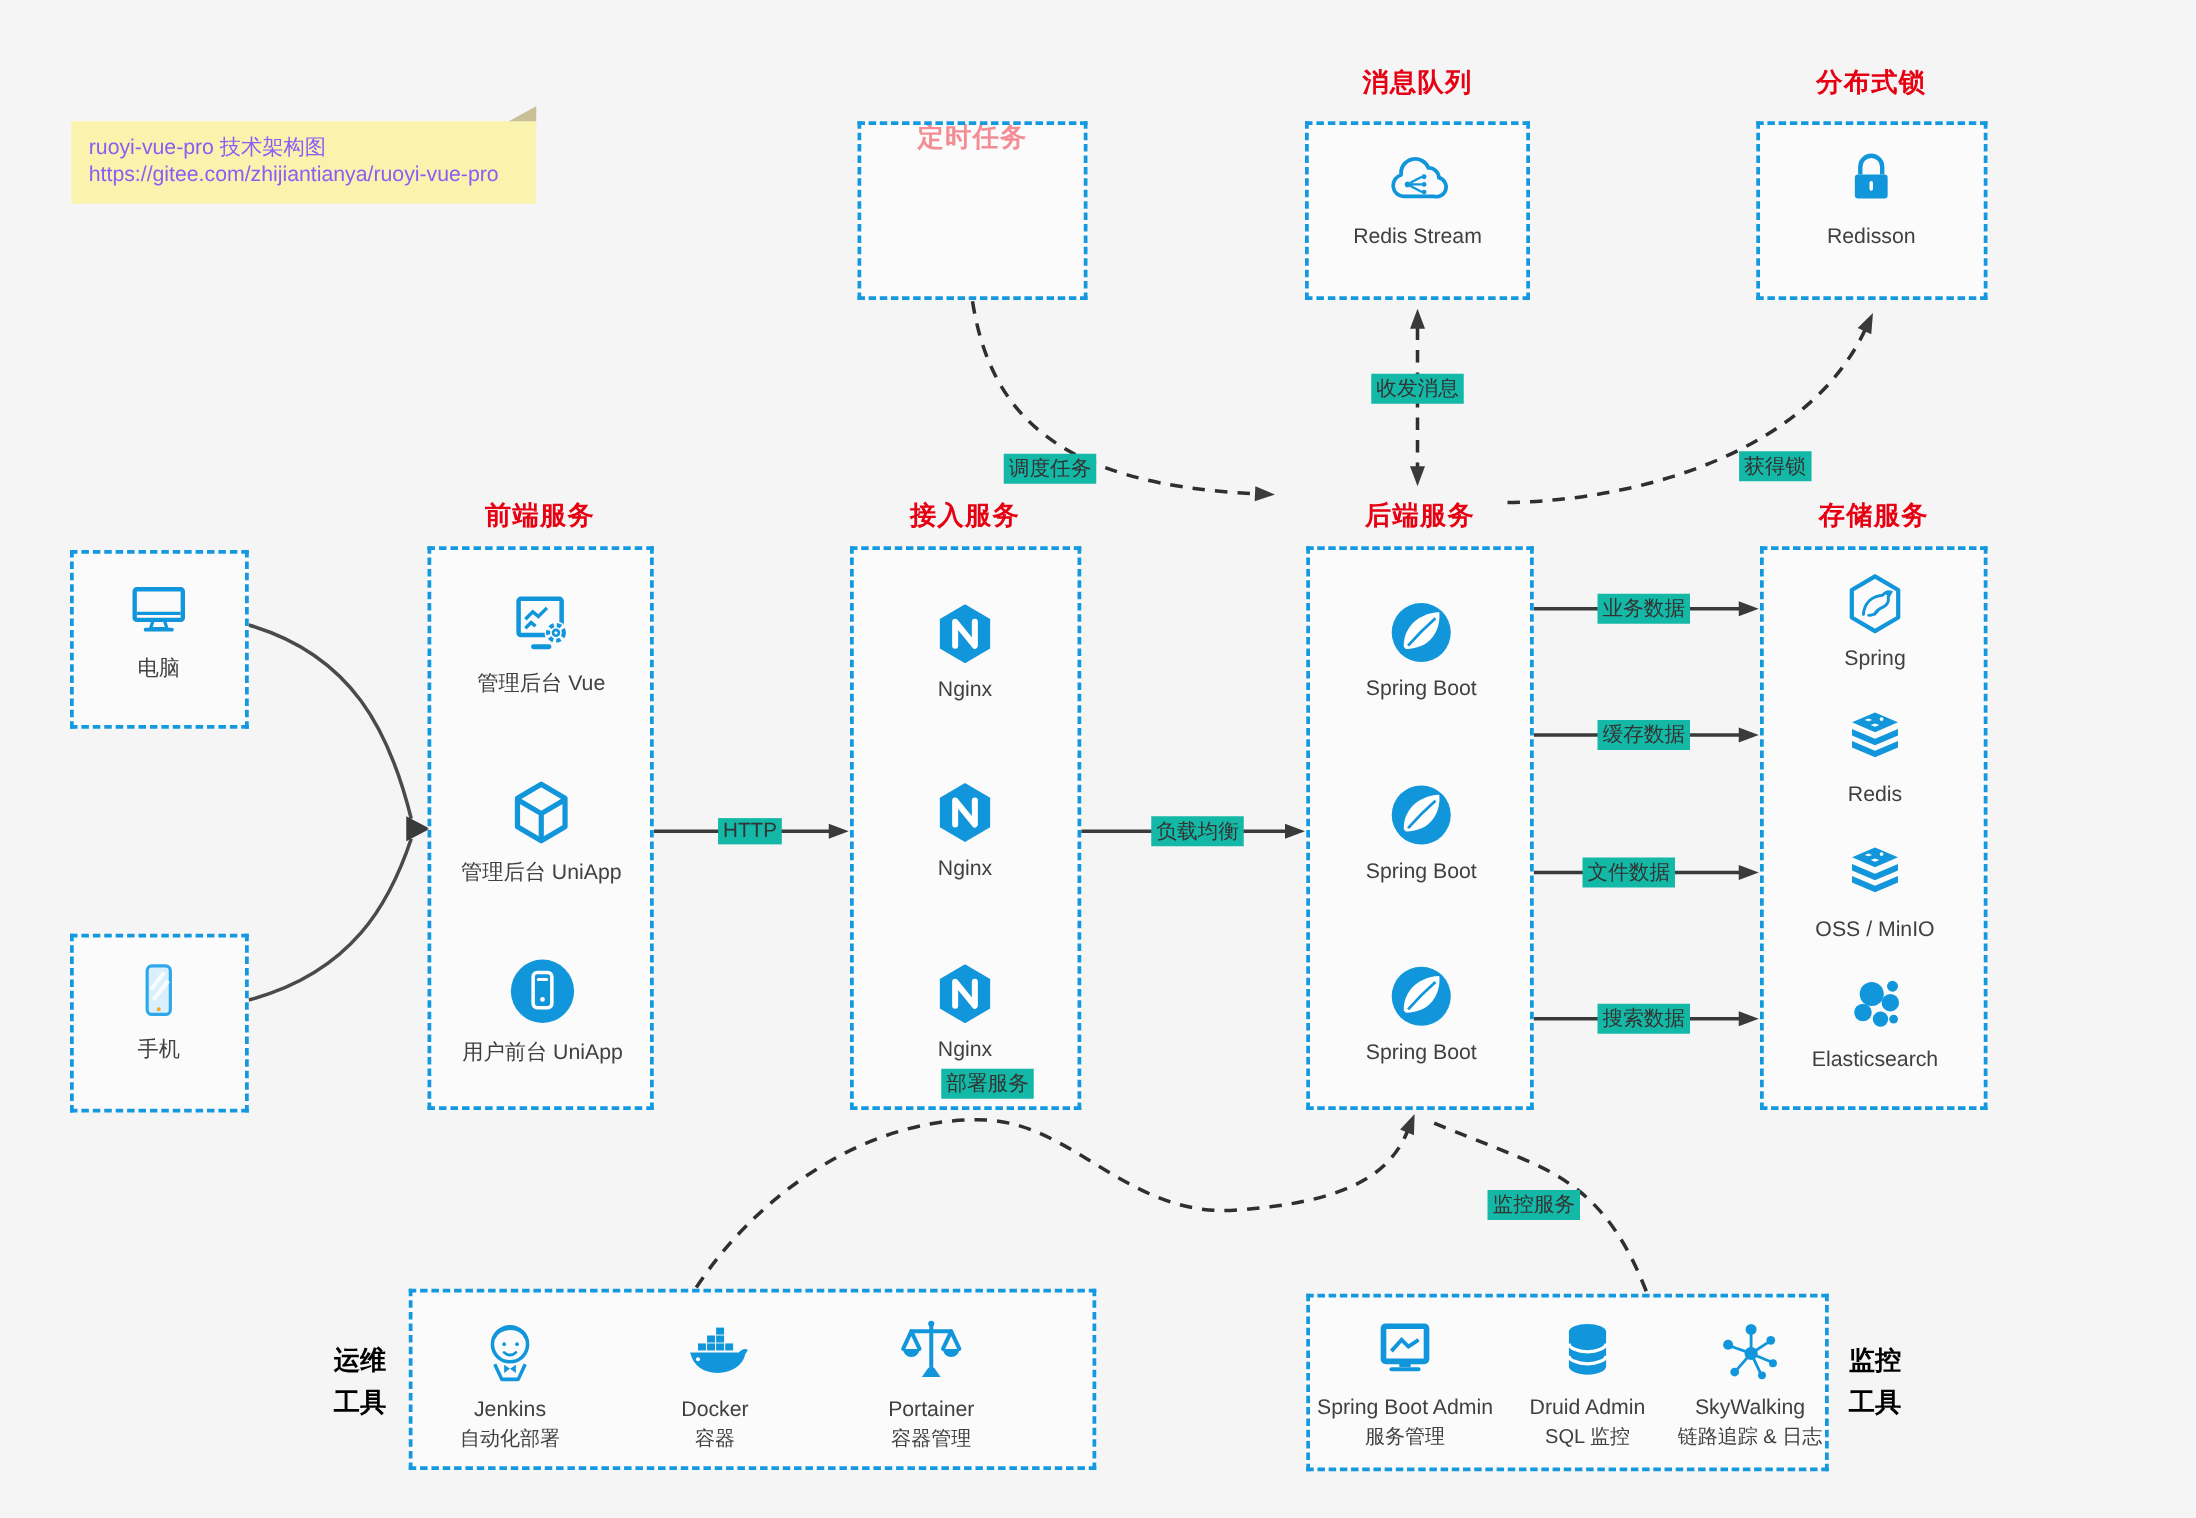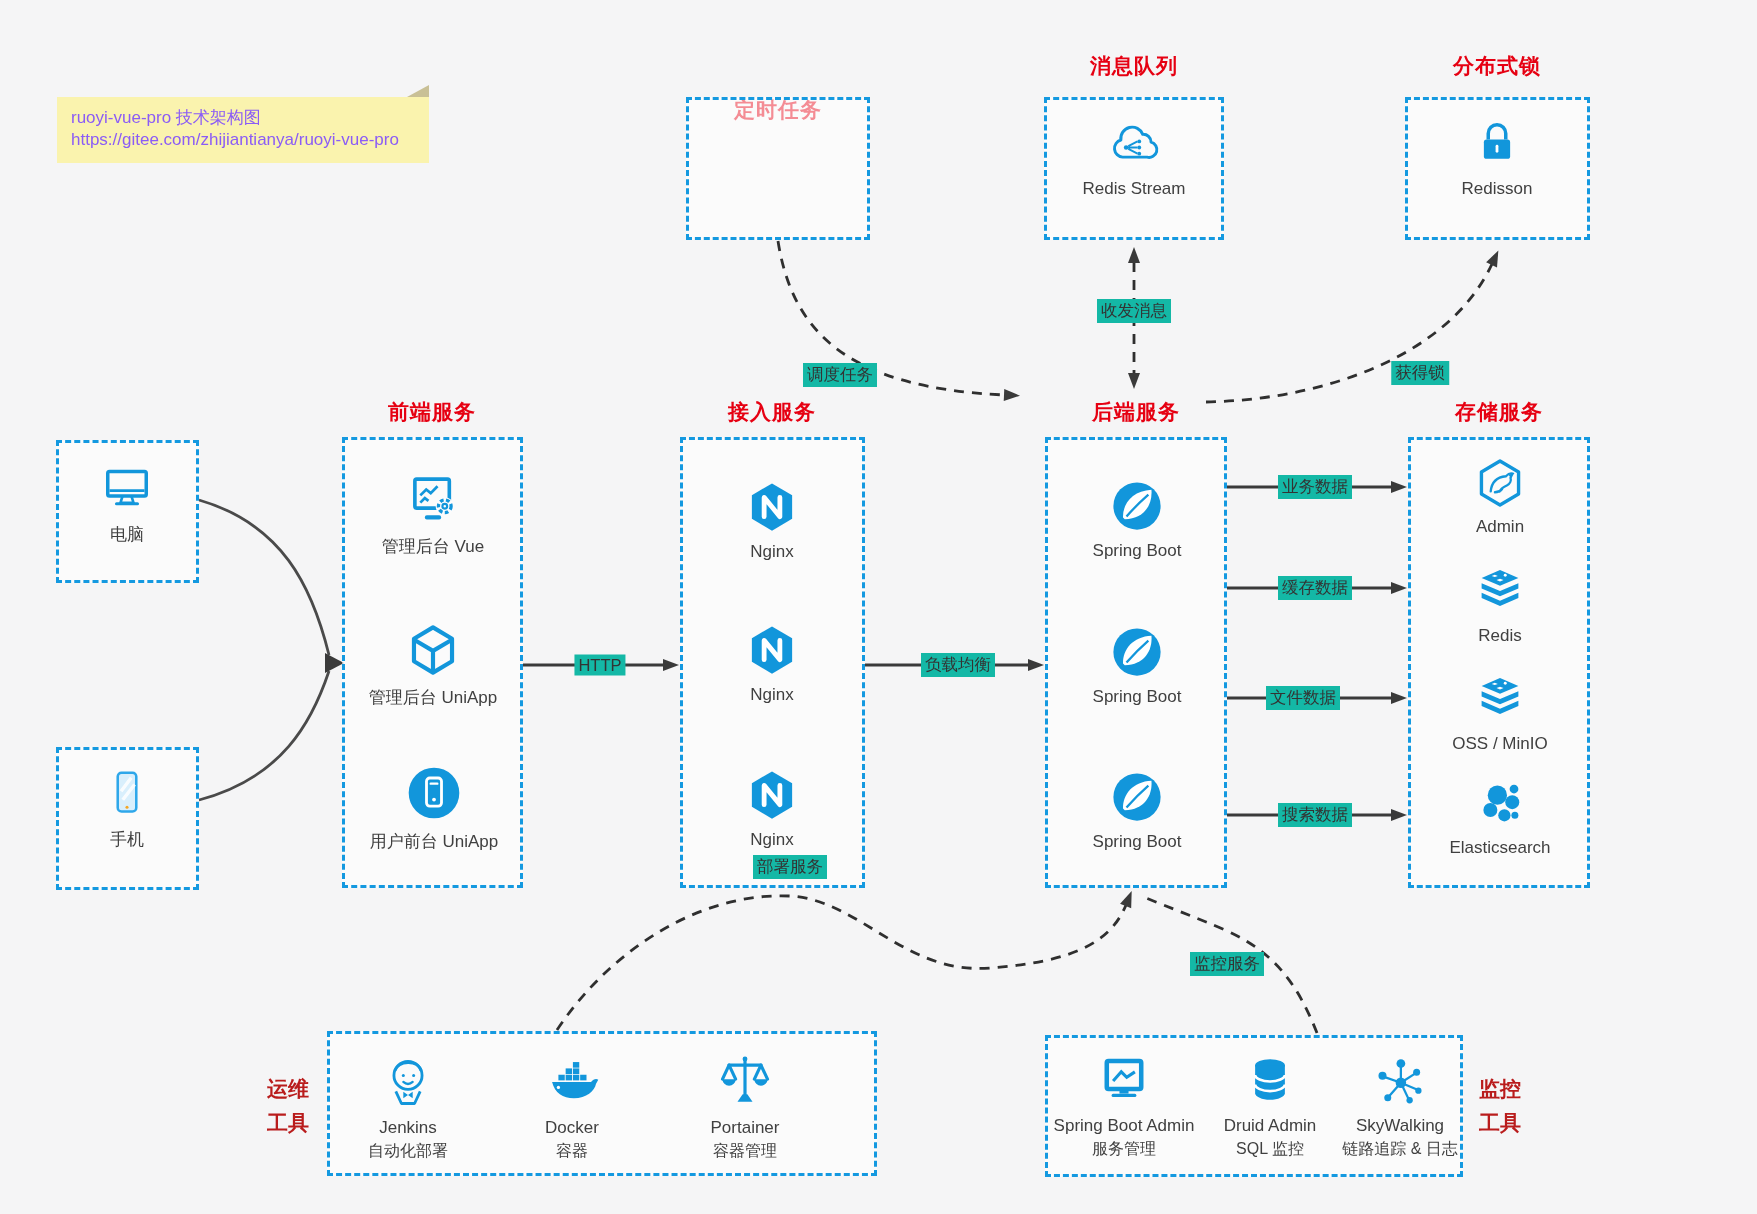--- a/index.html
+++ b/index.html
@@ -2,21 +2,21 @@
 <html><head>
 <meta charset="utf-8">
 <style>
   html,body{margin:0;padding:0;background:#f5f5f6;}
   #canvas{position:relative;width:1757px;height:1214px;background:#f5f5f6;
     font-family:"Liberation Sans","DejaVu Sans",sans-serif;overflow:hidden;}
   #wires{position:absolute;left:0;top:0;width:1757px;height:1214px;}
   .dashbox{position:absolute;border:3px dashed #1499e0;background:rgba(255,255,255,.55);box-sizing:border-box;}
   .sec-title{position:absolute;transform:translateX(-50%);color:#e60012;font-weight:bold;
     font-size:21px;letter-spacing:1px;white-space:nowrap;}
-  .side-title{position:absolute;color:#b91c1c;font-weight:bold;font-size:21px;line-height:34px;
+  .side-title{position:absolute;color:#000000;font-weight:bold;font-size:21px;line-height:34px;
     transform:translateX(-50%);white-space:nowrap;}
   .node{position:absolute;transform:translateX(-50%);text-align:center;width:170px;}
   .node .lbl{margin-top:7px;font-size:17px;color:#404040;white-space:nowrap;}
   .node .lbl2{margin-top:3px;font-size:16px;color:#404040;white-space:nowrap;}
   .edge-label{position:absolute;transform:translate(-50%,-50%);background:#14b8a6;
     padding:1px 4px;font-size:16.5px;color:#333;white-space:nowrap;}
   .note{position:absolute;left:57px;top:97px;width:372px;height:66px;background:#faf3ae;
     box-sizing:border-box;padding:10px 14px;font-size:17px;color:#8b5cf6;line-height:22px;}
   .note .fold{position:absolute;right:0;top:-12px;width:0;height:0;
     border-left:22px solid transparent;border-bottom:12px solid #c9c096;}
@@ -201,21 +201,21 @@
   </div>
 
   <div class="dashbox" style="left:1408px;top:437px;width:182px;height:451px;"></div>
 
   <div class="node" style="left:1500px;top:456px;">
     <svg class="ic" width="54" height="54" viewBox="0 0 64 64">
       <path d="M32 6 L54 19 V45 L32 58 L10 45 V19 Z" fill="none" stroke="#1296db" stroke-width="4" stroke-linejoin="round"></path>
       <path d="M21 42 C22 31 29 25 39 24 C41.5 21.5 44.5 20 47 21 C46 22.5 45 24.5 44.5 26 C45.5 29 44 33 40 35 C35.5 37 33 38.5 31.5 42 M26 43 c3.5 0 6.5 -1.5 8.5 -4" stroke="#1296db" stroke-width="2.8" fill="none" stroke-linecap="round"></path>
       <circle cx="44" cy="23" r="1.3" fill="#1296db"></circle>
     </svg>
-    <div class="lbl">Admin</div>
+    <div class="lbl">Spring</div>
   </div>
 
   <div class="node" style="left:1500px;top:563px;">
     <svg class="ic" width="56" height="56" viewBox="0 0 64 64">
       <g fill="#1296db">
         <polygon points="32,8 53,17 32,26 11,17"></polygon>
         <path d="M11 23 L32 32 L53 23 V29 L32 38 L11 29 Z"></path>
         <path d="M11 34 L32 43 L53 34 V40 L32 49 L11 40 Z"></path>
       </g>
       <path d="M26 13.5 l3.5 1.3 -3.5 1.3 -3.5 -1.3 z" fill="#fff"></path>

